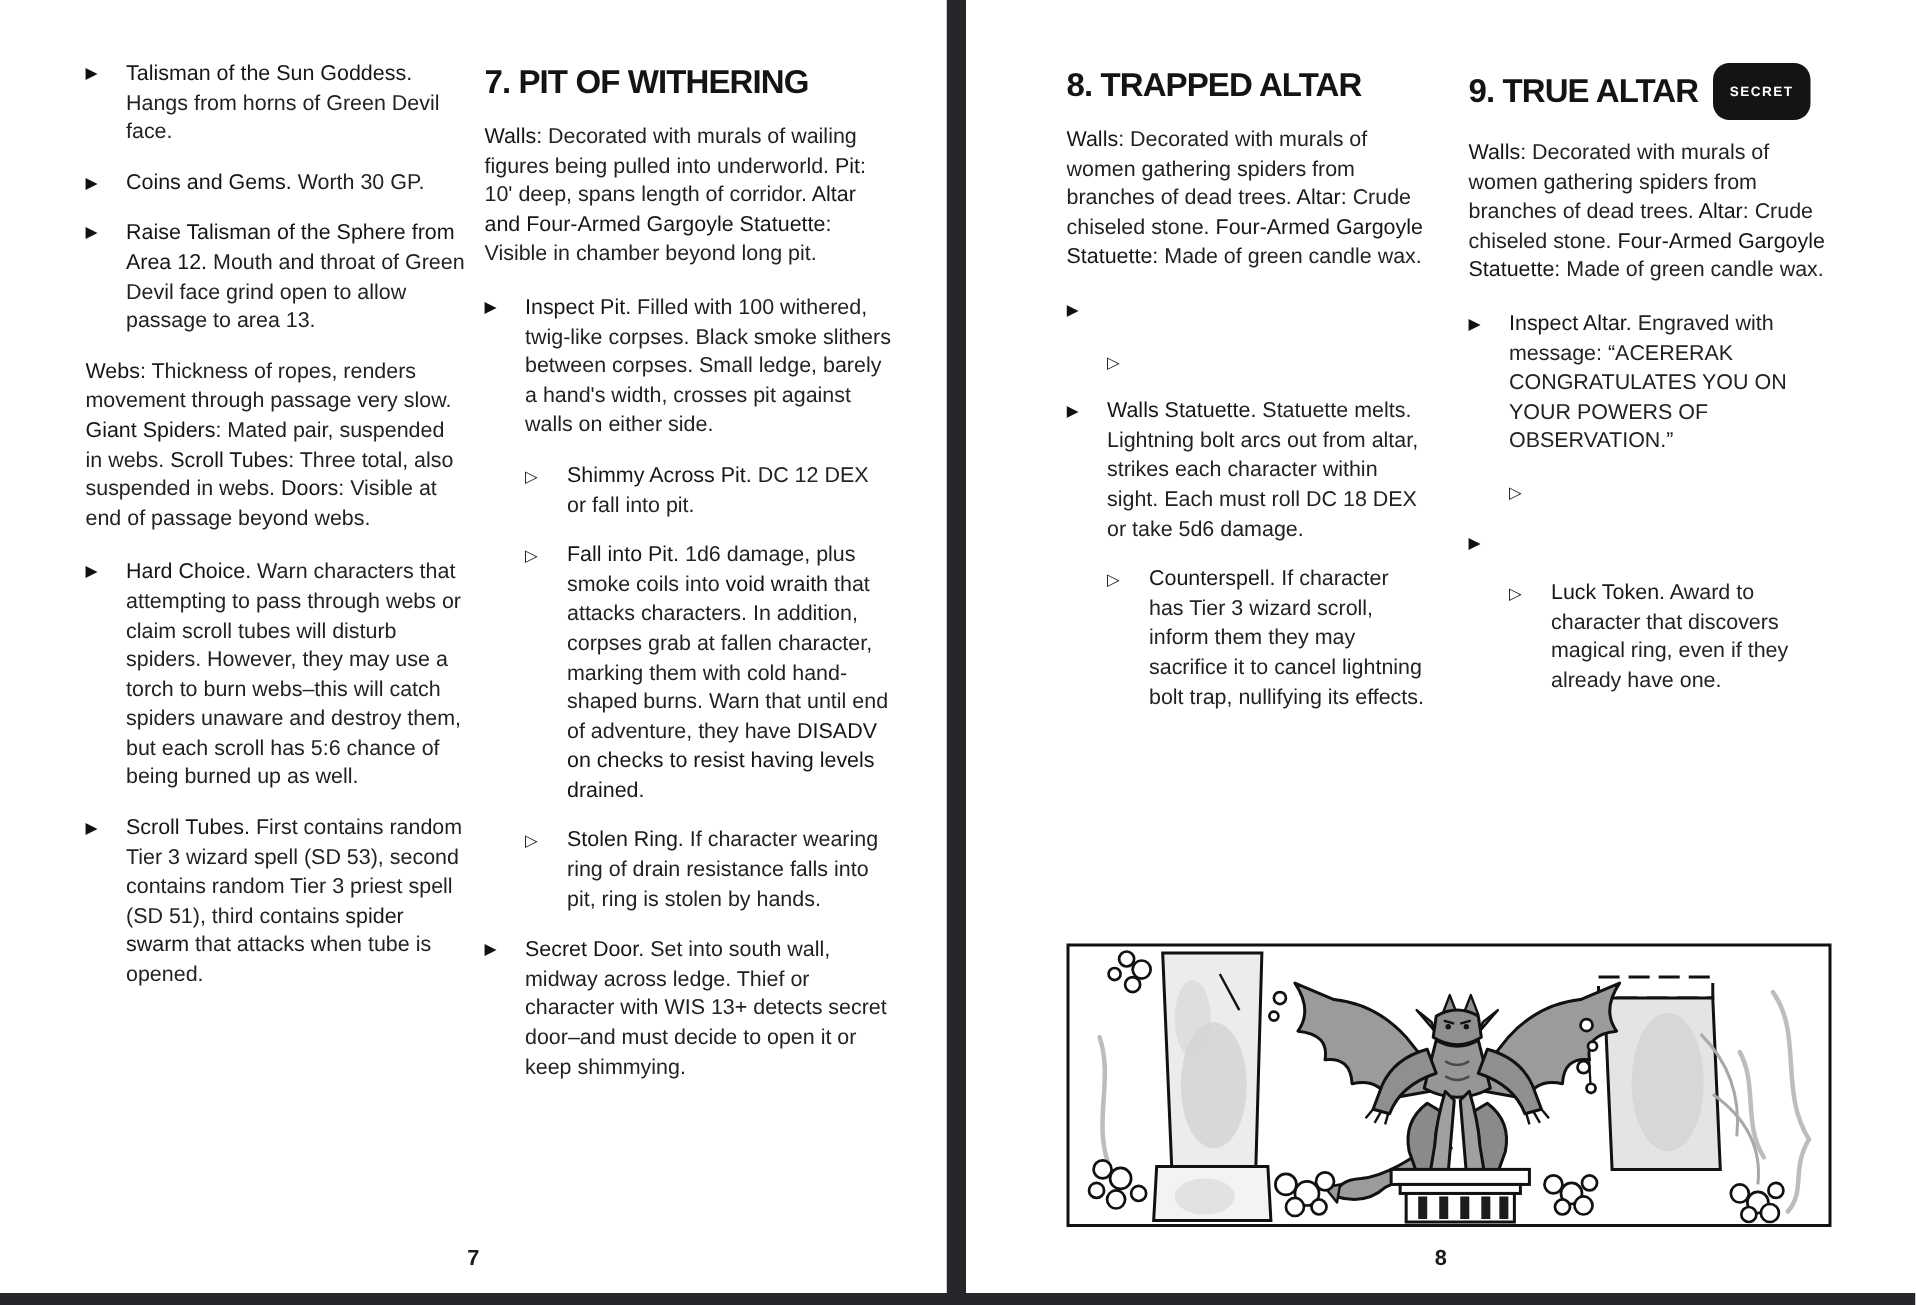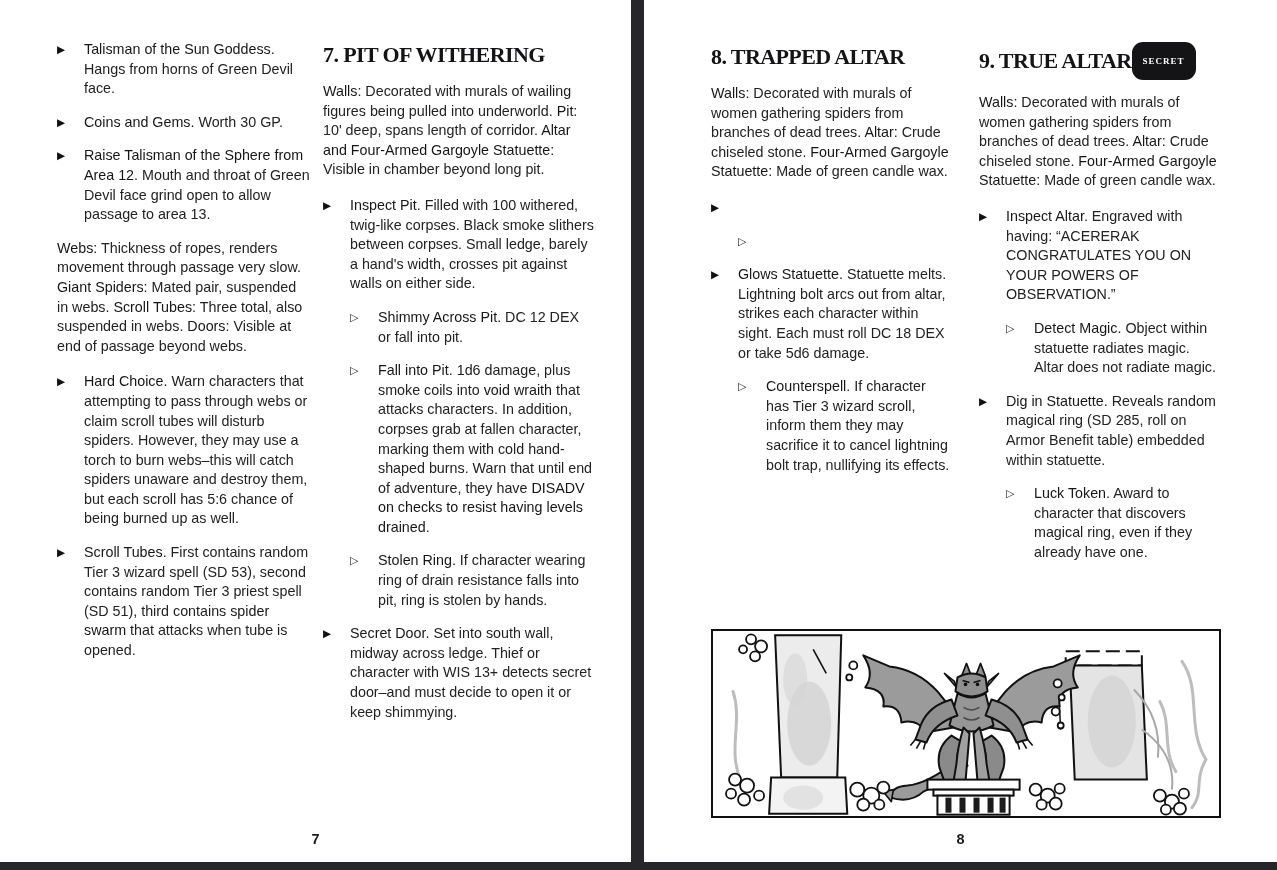--- a/index.html
+++ b/index.html
@@ -17,27 +17,27 @@
   .cols{display:flex}
   .left .cols{gap:13px}
   .left .col:first-child{width:253px;flex:none}
   .left .col:last-child{width:272px;flex:none}
   .right .cols{gap:28px;height:574px;overflow:hidden}
   .right .col:first-child{width:240px;flex:none}
   .right .col:last-child{width:242px;flex:none}
 
   h2{
     font-size:22px;line-height:29px;font-weight:700;color:#141416;
-    letter-spacing:-0.6px;margin:26px 0 13px;font-family:Liberation Serif, serif;
+    letter-spacing:-0.6px;margin:26px 0 13px;
   }
   .col > h2:first-child{margin-top:0}
   .badge{
     display:inline-block;background:#141416;color:#fff;
     font-size:9px;font-weight:700;letter-spacing:1px;
-    padding:5px 11px 4px;border-radius:11px;vertical-align:4px;
+    padding:5px 11px 4px;border-radius:11px;vertical-align:4px;margin-left:10px;
   }
   .para{font-size:14.3px;line-height:19.6px;margin:0 0 16px;color:#222}
   .b{font-weight:400;color:#161618}
   .bullet{display:flex;margin:0 0 14px;font-size:14.3px;line-height:19.6px;color:#222}
   .bullet .marker{
     flex:none;width:27px;font-size:10.5px;line-height:19.6px;color:#111;
     font-family:"DejaVu Sans",sans-serif;
   }
   .bullet.lvl2{margin-left:27px}
   .bullet.lvl2 .marker{width:28px;font-size:11px}
@@ -121,41 +121,39 @@
           <h2><span>8. TRAPPED ALTAR</span></h2>
           <p class="para"><span class="b">Walls</span><span>: Decorated with murals of women gathering spiders from branches of dead trees. </span><span class="b">Altar:</span><span> Crude chiseled stone. </span><span class="b">Four-Armed Gargoyle Statuette:</span><span> Made of green candle wax.</span></p>
           <div class="bullet lvl1">
             <span class="marker">▶</span>
           </div>
           <div class="bullet lvl2">
             <span class="marker">▷</span>
           </div>
           <div class="bullet lvl1">
             <span class="marker">▶</span>
-            <div class="btext"><span class="b">Glows Statuette.</span><span> Statuette melts. Lightning bolt arcs out from altar, strikes each character within sight. Each must roll DC 18 DEX or take 5d6 damage.</span></div>
+            <div class="btext"><span class="b">Walls Statuette.</span><span> Statuette melts. Lightning bolt arcs out from altar, strikes each character within sight. Each must roll DC 18 DEX or take 5d6 damage.</span></div>
           </div>
           <div class="bullet lvl2">
             <span class="marker">▷</span>
             <div class="btext"><span class="b">Counterspell.</span><span> If character has Tier 3 wizard scroll, inform them they may sacrifice it to cancel lightning bolt trap, nullifying its effects.</span></div>
           </div>
         </div>
       <div class="col">
           <h2><span>9. TRUE ALTAR</span><span class="badge">SECRET</span></h2>
           <p class="para"><span class="b">Walls</span><span>: Decorated with murals of women gathering spiders from branches of dead trees. </span><span class="b">Altar:</span><span> Crude chiseled stone. </span><span class="b">Four-Armed Gargoyle Statuette:</span><span> Made of green candle wax.</span></p>
           <div class="bullet lvl1">
             <span class="marker">▶</span>
-            <div class="btext"><span class="b">Inspect Altar.</span><span> Engraved with having: “ACERERAK CONGRATULATES YOU ON YOUR POWERS OF OBSERVATION.”</span></div>
-          </div>
-          <div class="bullet lvl2">
-            <span class="marker">▷</span>
-            <div class="btext"><span class="b">Detect Magic.</span><span> Object within statuette radiates magic. Altar does not radiate magic.</span></div>
-          </div>
-          <div class="bullet lvl1">
-            <span class="marker">▶</span>
-            <div class="btext"><span class="b">Dig in Statuette.</span><span> Reveals random magical ring (SD 285, roll on Armor Benefit table) embedded within statuette.</span></div>
+            <div class="btext"><span class="b">Inspect Altar.</span><span> Engraved with message: “ACERERAK CONGRATULATES YOU ON YOUR POWERS OF OBSERVATION.”</span></div>
+          </div>
+          <div class="bullet lvl2">
+            <span class="marker">▷</span>
+          </div>
+          <div class="bullet lvl1">
+            <span class="marker">▶</span>
           </div>
           <div class="bullet lvl2">
             <span class="marker">▷</span>
             <div class="btext"><span class="b">Luck Token.</span><span> Award to character that discovers magical ring, even if they already have one.</span></div>
           </div>
         </div>
     </div>
 
     <figure class="illus">
       <svg viewBox="0 0 505 184" xmlns="http://www.w3.org/2000/svg">

